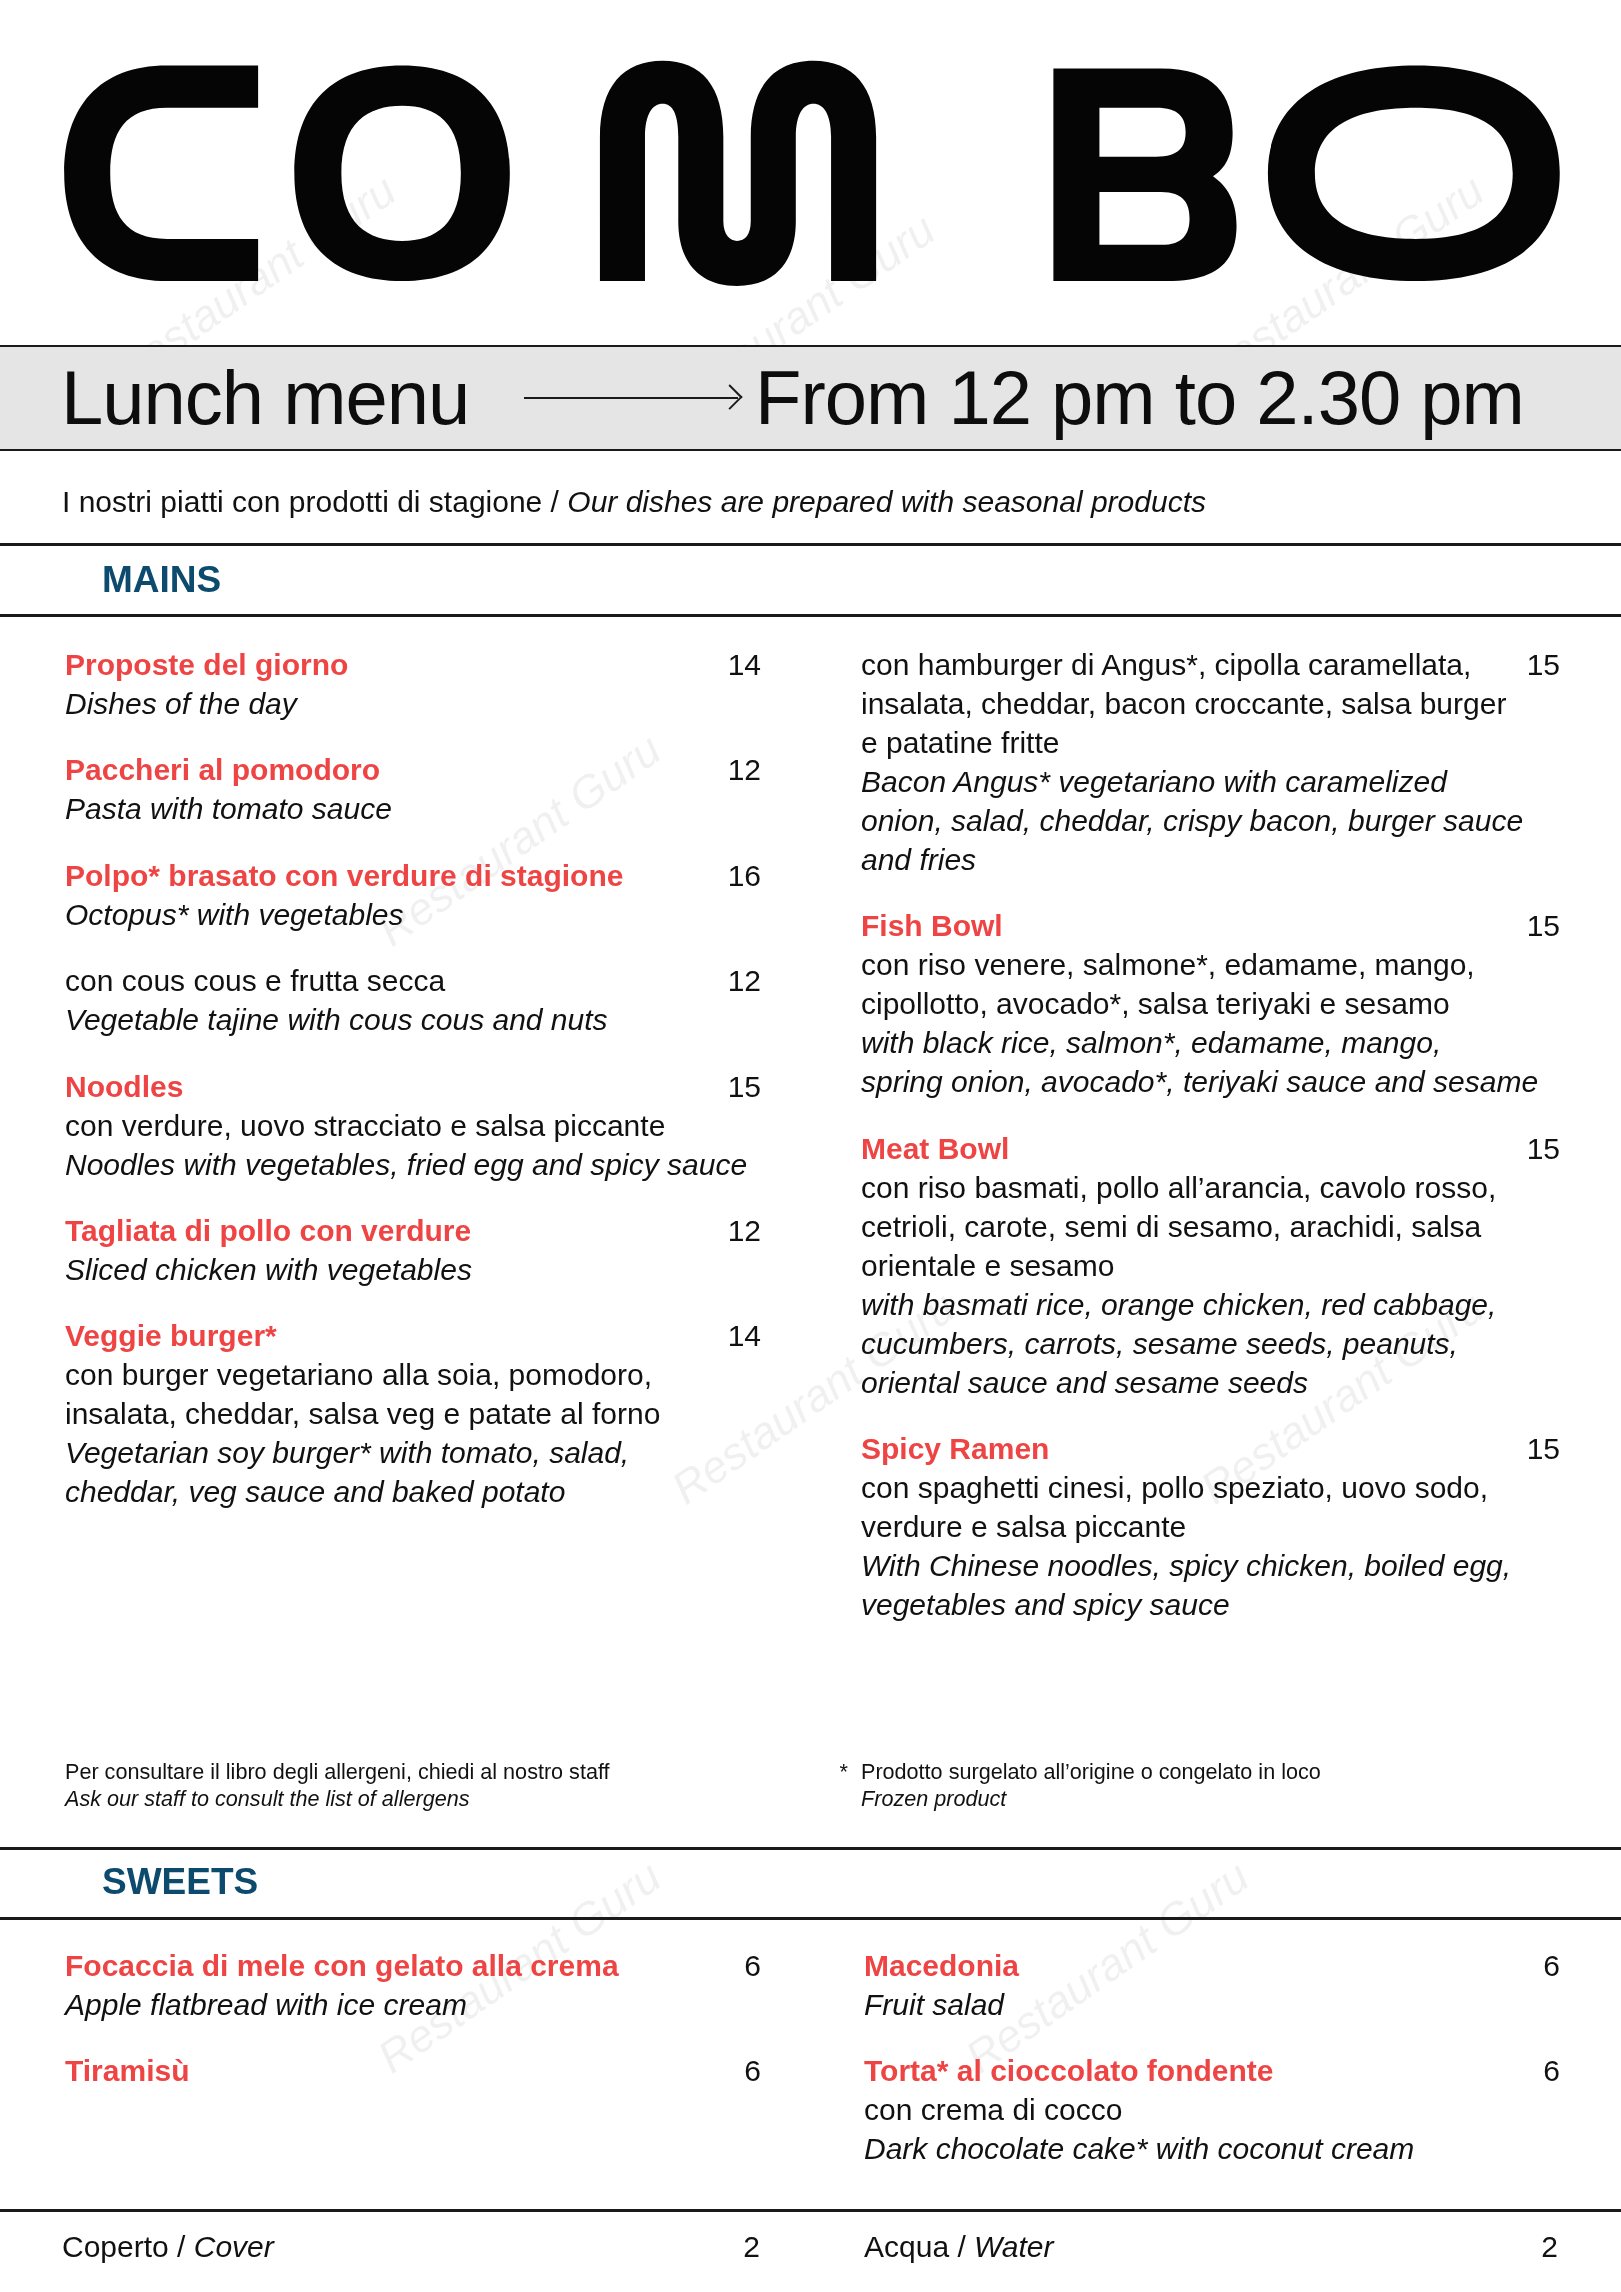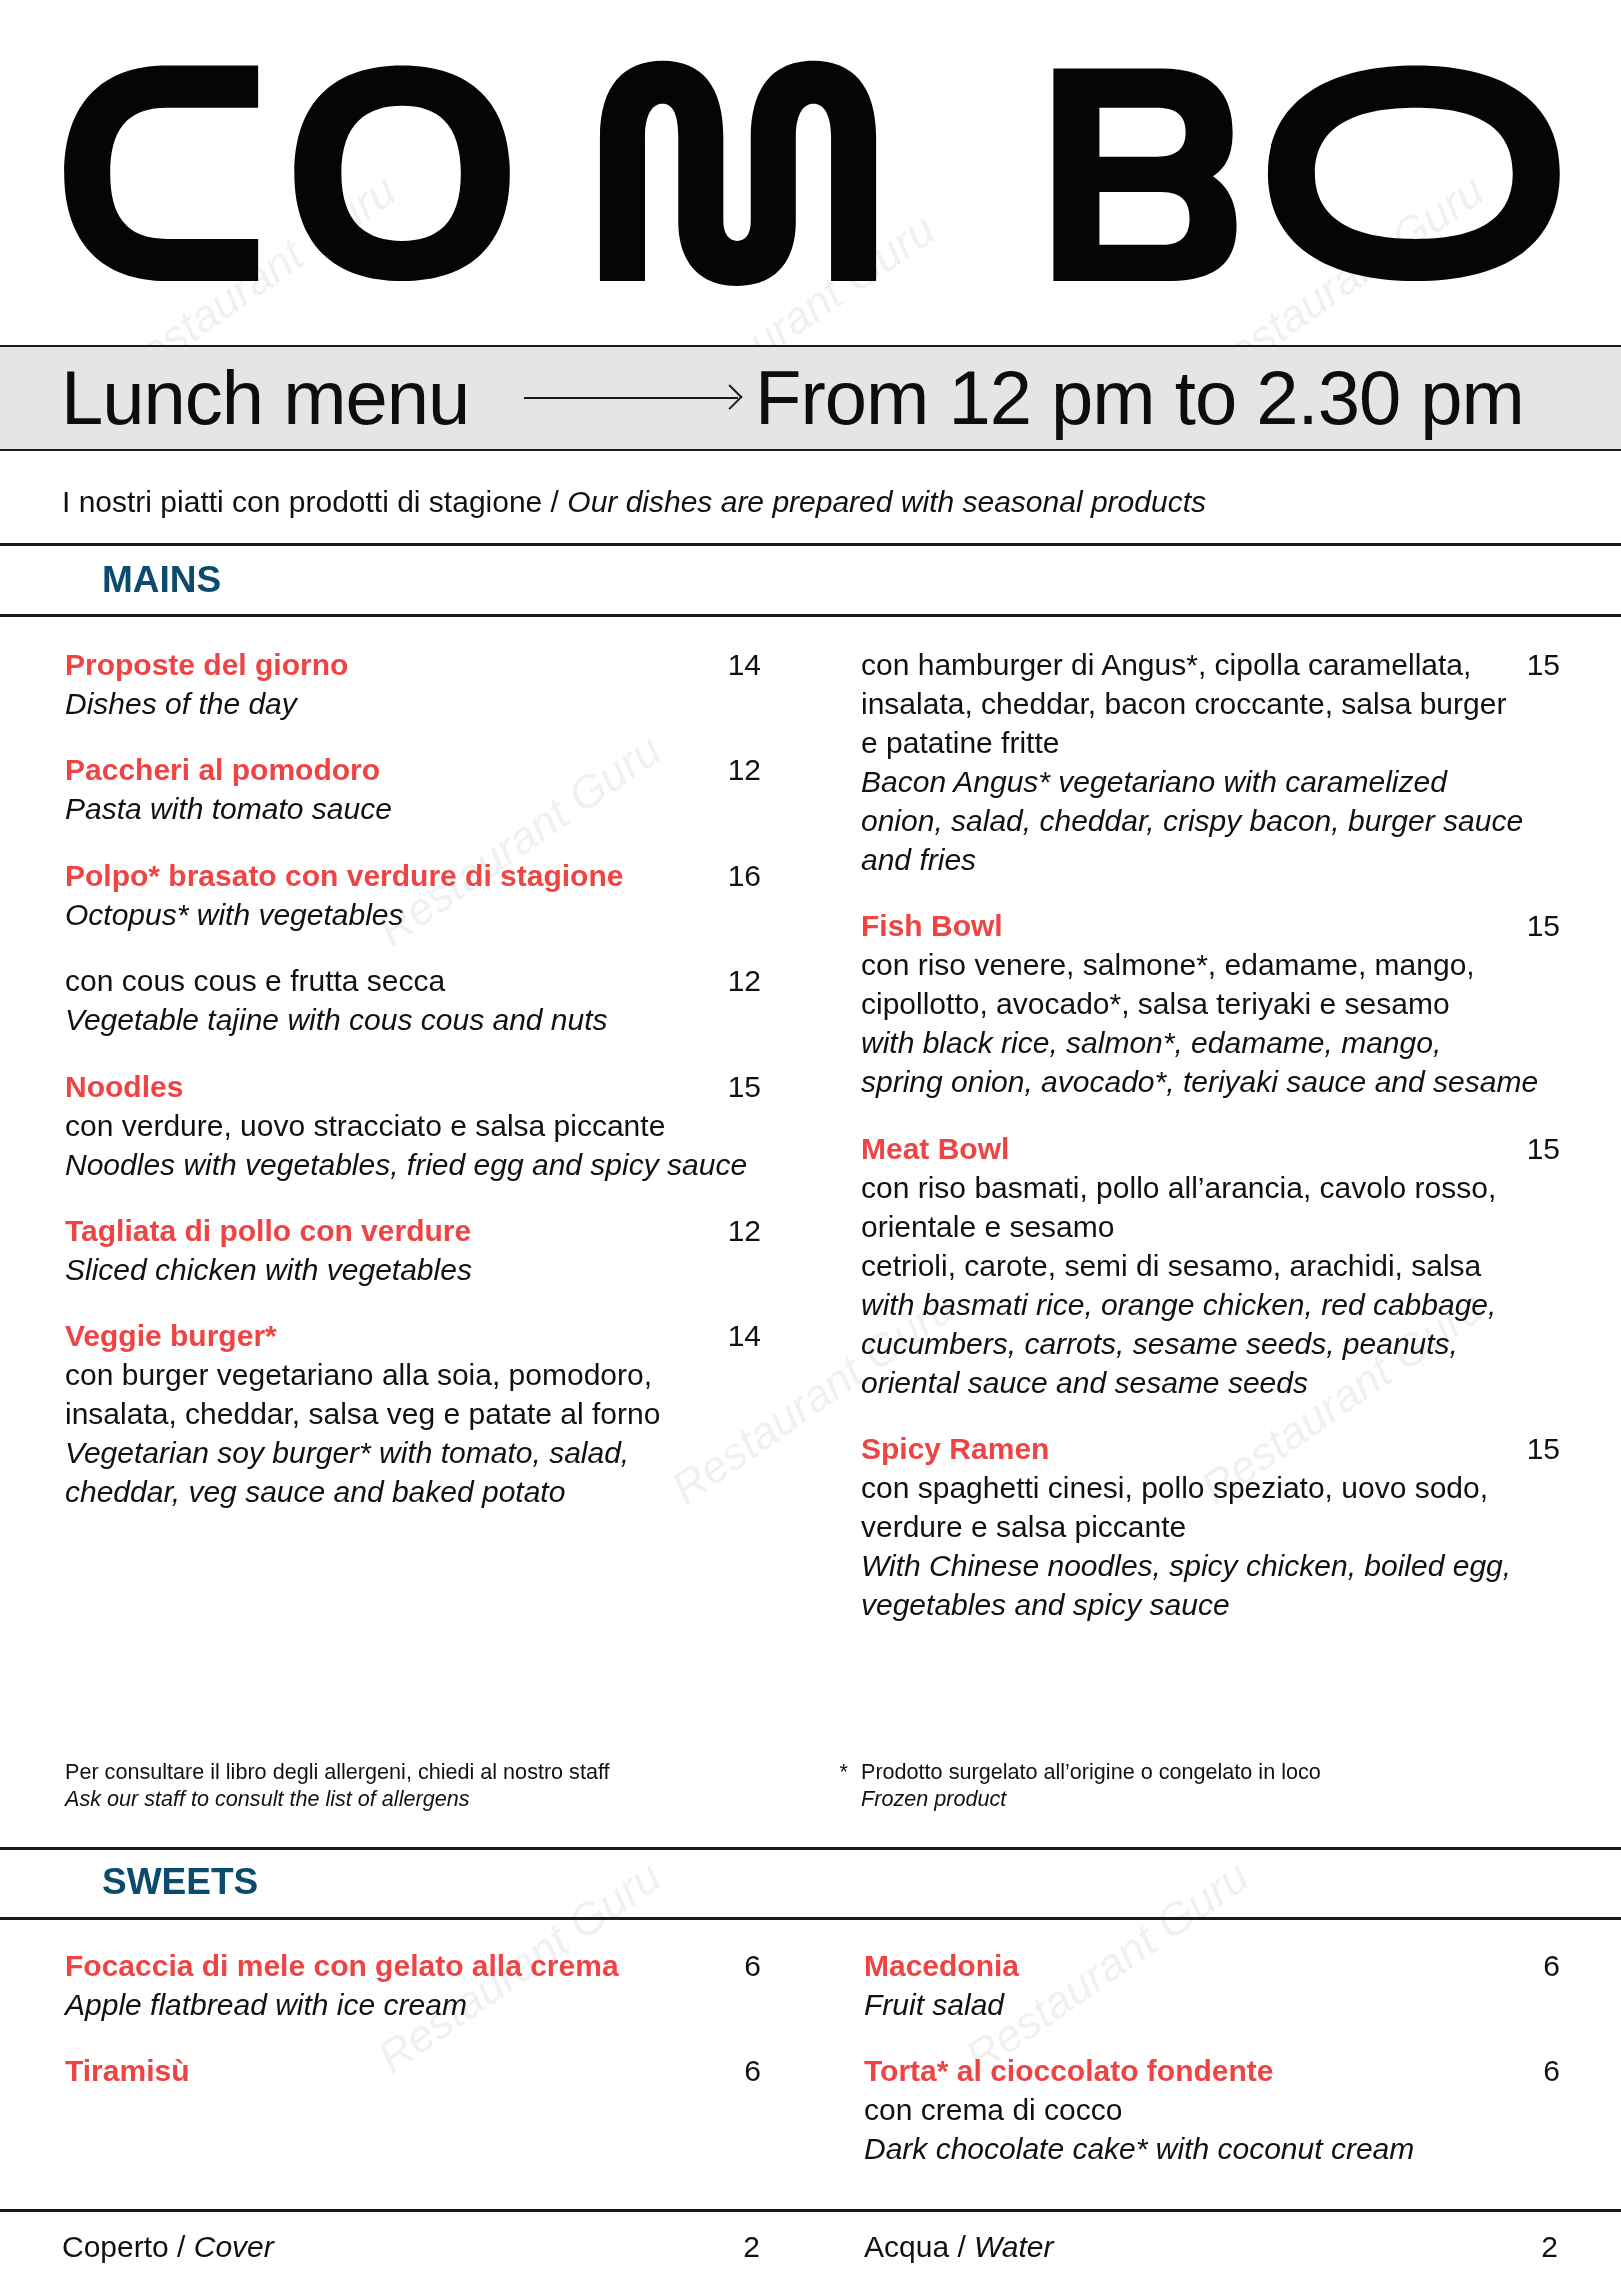--- a/index.html
+++ b/index.html
@@ -139,22 +139,22 @@
       <div class="item-price">15</div>
       <div class="item-it">con riso venere, salmone*, edamame, mango,</div>
       <div class="item-it">cipollotto, avocado*, salsa teriyaki e sesamo</div>
       <div class="item-en">with black rice, salmon*, edamame, mango,</div>
       <div class="item-en">spring onion, avocado*, teriyaki sauce and sesame</div>
     </div>
     <div class="item">
       <div class="item-name">Meat Bowl</div>
       <div class="item-price">15</div>
       <div class="item-it">con riso basmati, pollo all’arancia, cavolo rosso,</div>
+      <div class="item-it">cetrioli, carote, semi di sesamo, arachidi, salsa</div>
       <div class="item-it">orientale e sesamo</div>
-      <div class="item-it">cetrioli, carote, semi di sesamo, arachidi, salsa</div>
       <div class="item-en">with basmati rice, orange chicken, red cabbage,</div>
       <div class="item-en">cucumbers, carrots, sesame seeds, peanuts,</div>
       <div class="item-en">oriental sauce and sesame seeds</div>
     </div>
     <div class="item">
       <div class="item-name">Spicy Ramen</div>
       <div class="item-price">15</div>
       <div class="item-it">con spaghetti cinesi, pollo speziato, uovo sodo,</div>
       <div class="item-it">verdure  e salsa piccante</div>
       <div class="item-en">With Chinese noodles, spicy chicken, boiled egg,</div>

